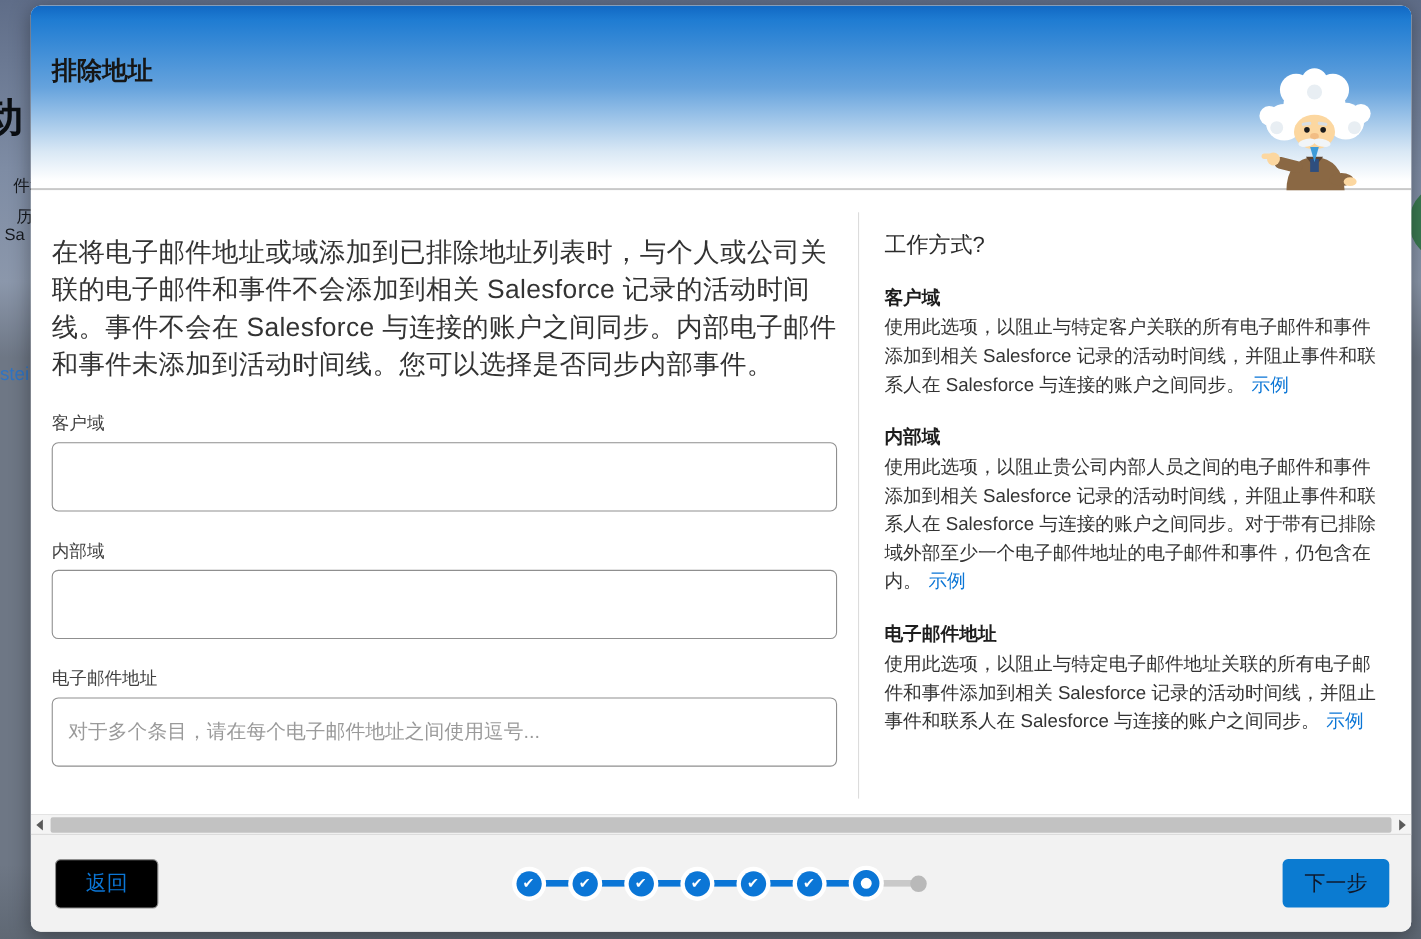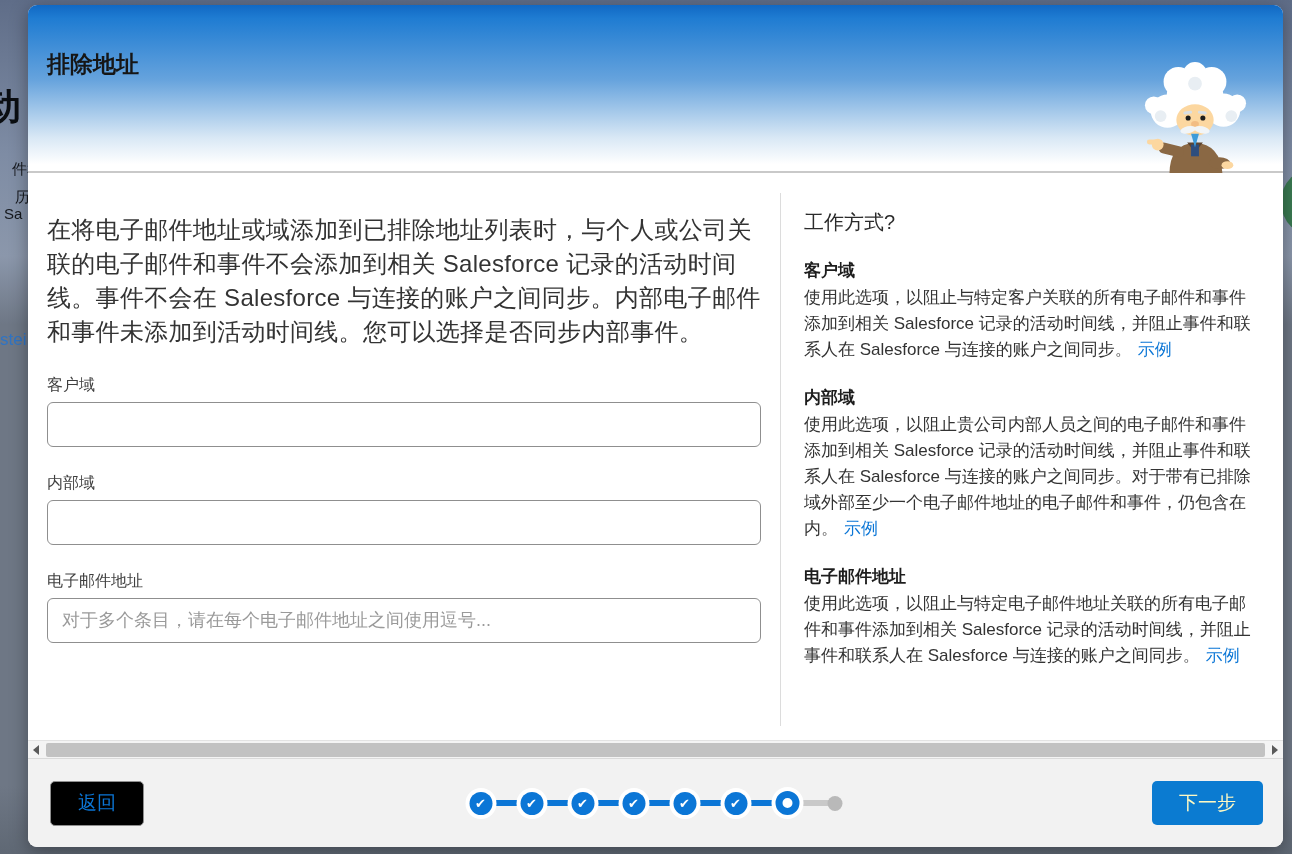--- a/index.html
+++ b/index.html
@@ -31,21 +31,21 @@
   .modal-title { position:absolute; left:19px; top:44px; font-size:23px; font-weight:bold; color:#161616; }
   .einstein { position:absolute; right:34px; bottom:-6px; width:108px; height:116px; }
 
   .modal-body { flex:1 1 auto; position:relative; display:flex; background:#fff; }
   .v-divider { position:absolute; left:752px; top:20px; bottom:14px; width:1px; background:#dcdcdc; }
 
   .col-left { width:752px; flex:none; padding:40px 19px 0 19px; }
   .intro { font-size:24px; line-height:34px; color:#333; letter-spacing:.3px; }
   .form-group { margin-top:26px; }
   .form-group label { display:block; font-size:16px; color:#3f3f3f; margin-bottom:6px; }
-  .form-group input { width:714px; height:45px; border:1px solid #8f8f8f; border-radius:6px;
+  .form-group input { width:714px; height:63px; border:1px solid #8f8f8f; border-radius:6px;
     font-size:18px; padding:0 14px; color:#333; outline:none; background:#fff;
     font-family:"Liberation Sans","DejaVu Sans",sans-serif; }
   .form-group input::placeholder { color:#9a9a9a; opacity:1; }
 
   .col-right { flex:1 1 auto; padding:36px 30px 0 24px; }
   .help-heading { font-size:20px; color:#2b2b2b; }
   .help-section { margin-top:23px; }
   .help-title { font-size:17px; font-weight:bold; color:#1d1d1d; margin-bottom:3px; }
   .help-body { font-size:17px; line-height:26px; color:#333; }
   .example-link { color:#0b76d6; text-decoration:none; margin-left:6px; cursor:pointer; }
@@ -62,23 +62,23 @@
   .sb-thumb { position:absolute; left:18px; right:18px; top:2px; height:14px;
     background:#c2c2c2; border-radius:2px; }
 
   
   .modal-footer { flex:none; height:89px; background:#f2f2f2; border-top:1px solid #dadada;
     position:relative; display:flex; align-items:center; }
   .btn-back { position:absolute; left:22px; height:45px; padding:0 27px;
     background:#000000; border:1px solid #8f8f8f; border-radius:5px;
     color:#0b76d6; font-size:19px; cursor:pointer;
     font-family:"Liberation Sans","DejaVu Sans",sans-serif; }
-  .btn-next { position:absolute; right:20px; height:44px; padding:0 27px;
+  .btn-next { position:absolute; right:20px; height:44px; padding:0 20px;
     background:#0b7bd1; border:none; border-radius:5px;
-    color:#fef9c3; font-size:19px; cursor:pointer;
+    color:#0f172a; font-size:19px; cursor:pointer;
     font-family:"Liberation Sans","DejaVu Sans",sans-serif; }
 
   .stepper { position:absolute; left:50%; transform:translateX(-50%);
     display:flex; align-items:center; }
   .step { border-radius:50%; z-index:1; flex:none; display:flex; align-items:center; justify-content:center; }
   .step.done { width:23px; height:23px; background:#0b76d6; box-shadow:0 0 0 4px #fff;
     color:#fff; font-size:13px; font-weight:bold; }
   .step.current { width:24px; height:24px; background:#fff; border:7px solid #0b76d6; box-shadow:0 0 0 4px #fff; }
   .step.upcoming { width:15px; height:15px; background:#b9b9b9; }
   .conn { width:34px; height:6px; background:#c9c9c9; margin:0 -3px; z-index:0; flex:none; }

